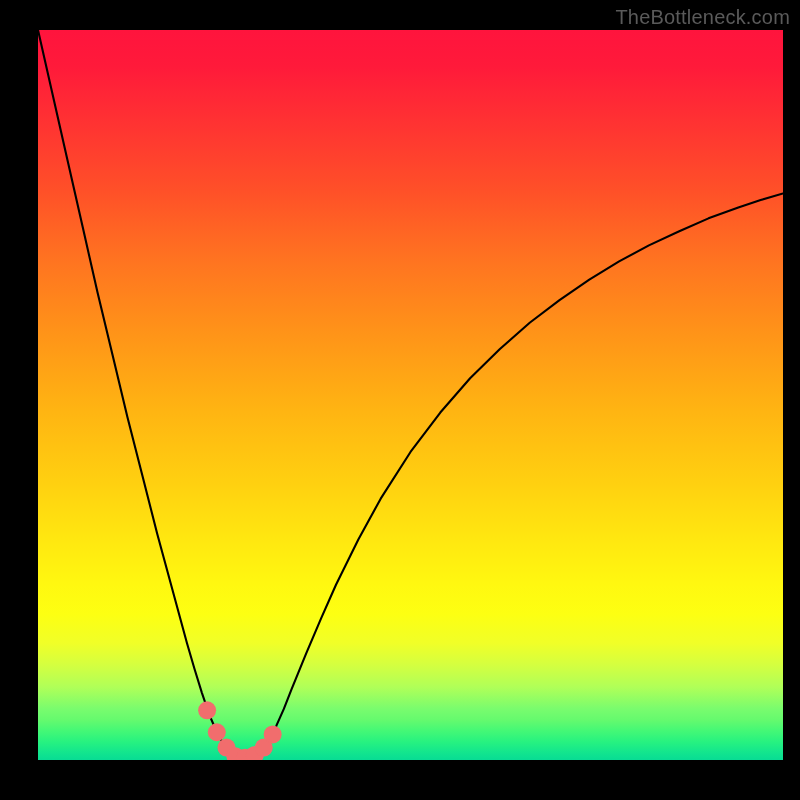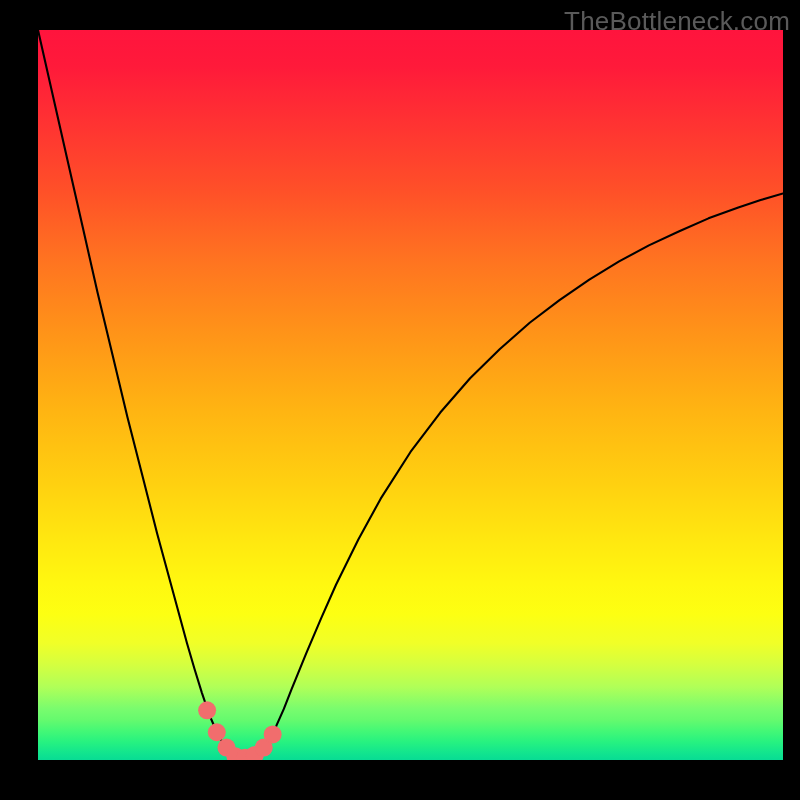--- a/index.html
+++ b/index.html
@@ -14,21 +14,21 @@
   .container {
     position: relative;
     width: 800px;
     height: 800px;
   }
   .watermark {
     position: absolute;
     top: 6px;
     right: 10px;
     color: #5a5a5a;
-    font-size: 26px;
+    font-size: 20px;
     font-weight: 500;
     z-index: 20;
     letter-spacing: 0.2px;
   }
   .plot-area {
     position: absolute;
     left: 38px;
     top: 30px;
     width: 745px;
     height: 730px;

